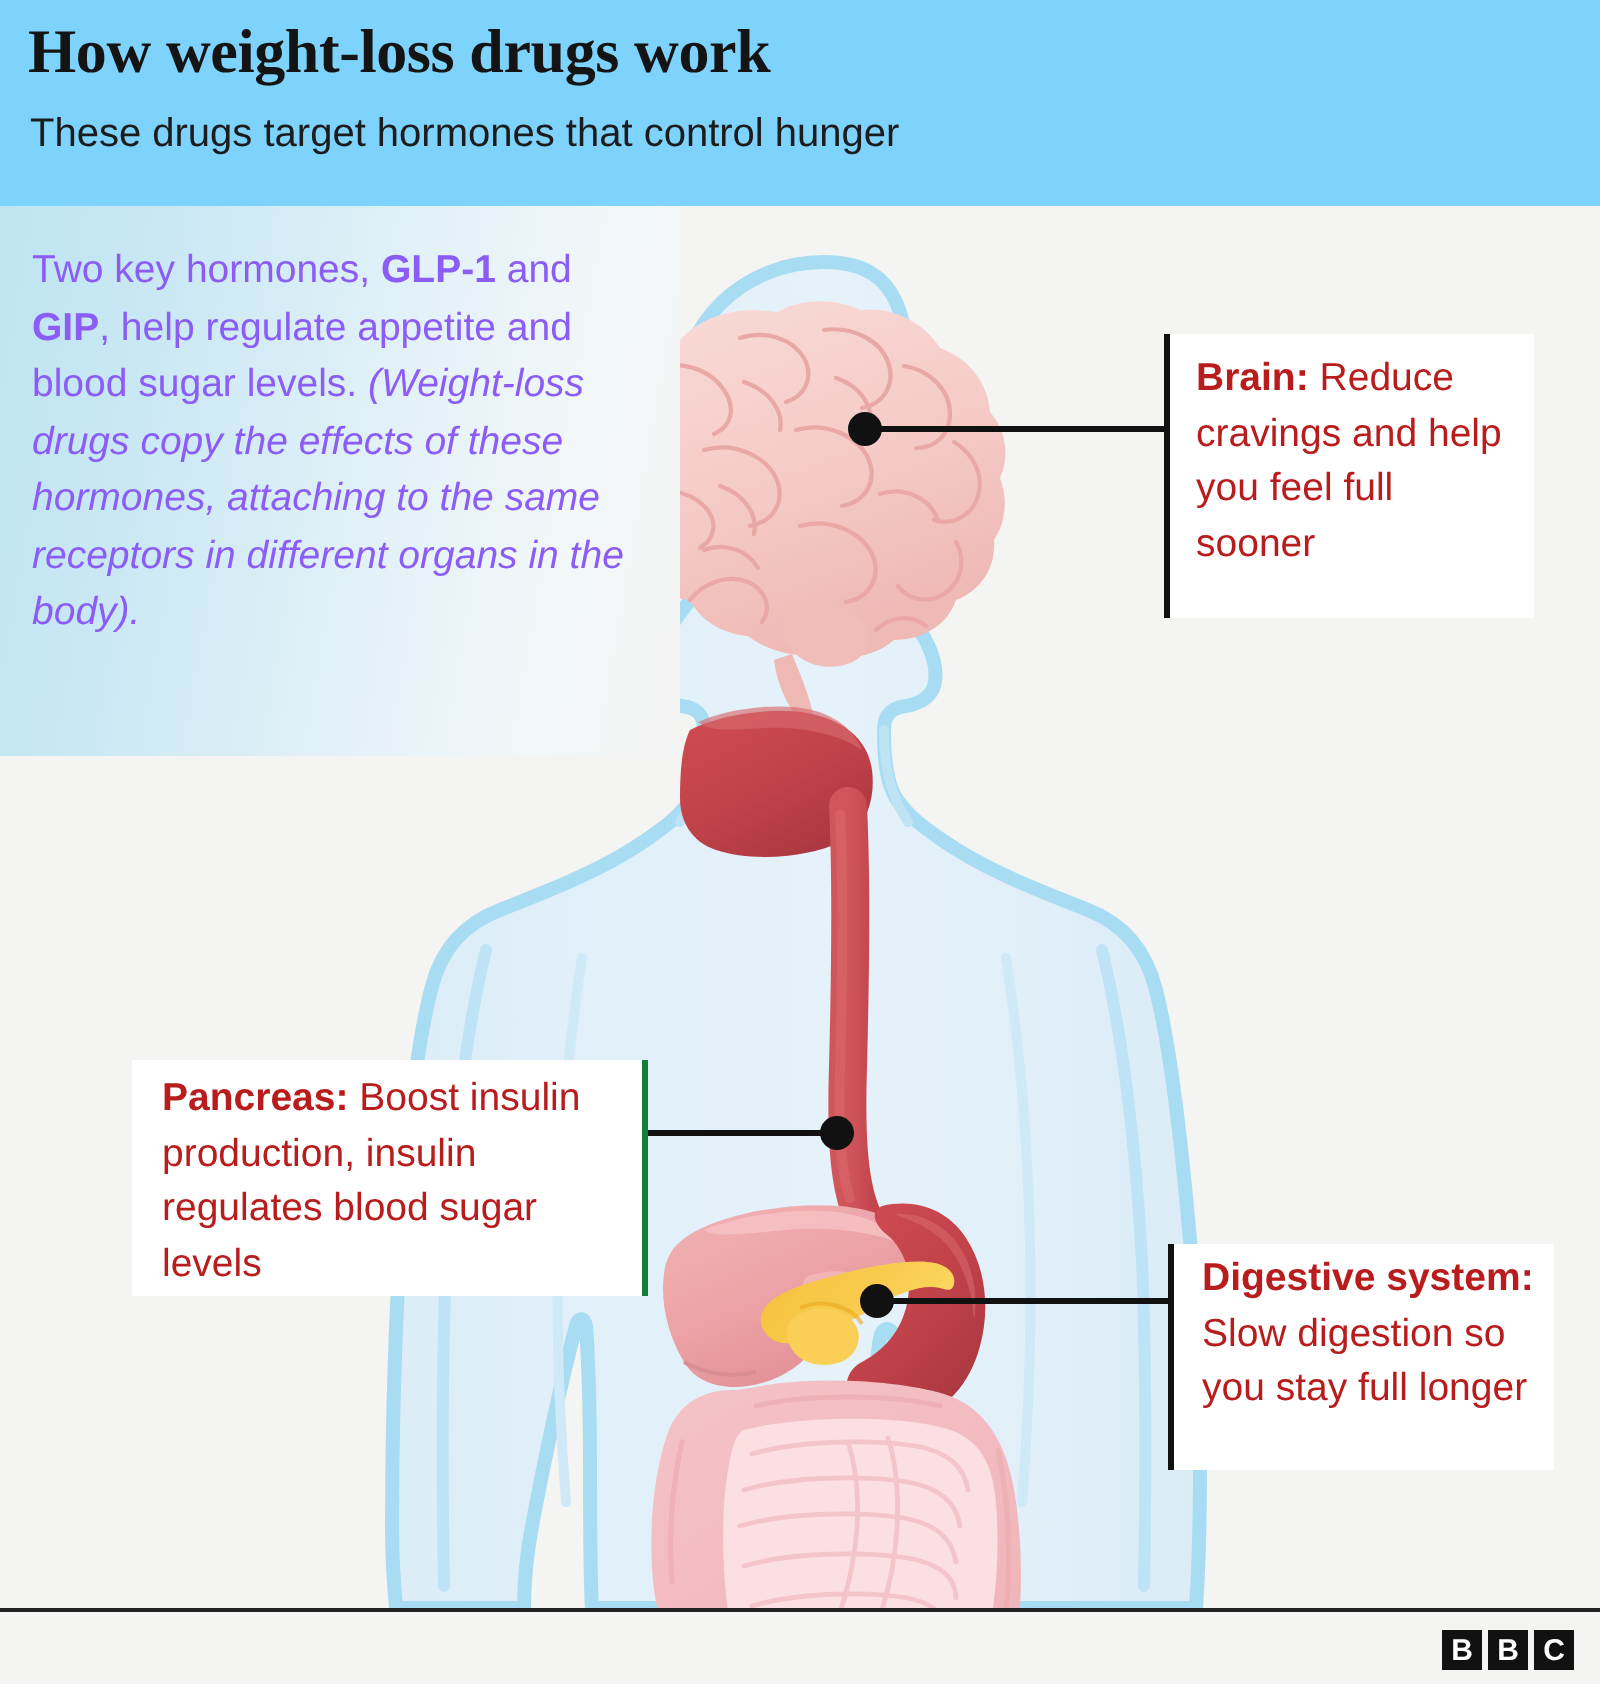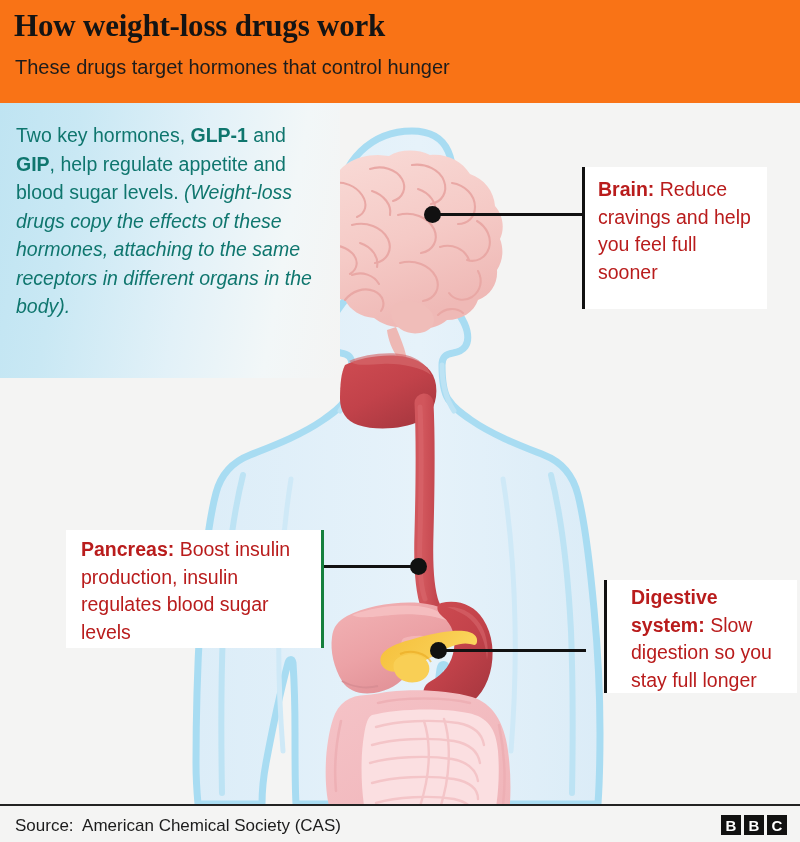--- a/index.html
+++ b/index.html
@@ -18,21 +18,21 @@
     background: #f4f4f3;
     overflow: hidden;
   }
 
   
   .header {
     position: absolute;
     left: 0; top: 0;
     width: 800px;
     height: 103px;
-    background: #f97316;
+    background: #7dd3fc;
     z-index: 30;
   }
   .title {
     position: absolute;
     left: 14px; top: 8px;
     font-family: "Liberation Serif", "DejaVu Serif", serif;
     font-size: 31px;
     font-weight: 700;
     color: #141414;
     letter-spacing: -0.2px;
@@ -68,21 +68,21 @@
     background: linear-gradient(100deg, #bfe4f2 0%, #c9e8f4 22%, #e2f1f8 55%, #f2f7f8 80%, #f4f4f3 100%);
     z-index: 12;
   }
   .intro-text {
     position: absolute;
     left: 16px; top: 121px;
     width: 300px;
     font-family: "Liberation Sans", sans-serif;
     font-size: 19.5px;
     line-height: 28.5px;
-    color: #0f766e;
+    color: #8b5cf6;
     z-index: 14;
   }
   .intro-text b { font-weight: 700; }
   .intro-text i { font-style: italic; }
 
   
   .callout {
     position: absolute;
     background: #ffffff;
     z-index: 20;
@@ -98,24 +98,23 @@
 
   .callout-left-rule  { border-left: 3px solid #111111; }
   .callout-right-rule { border-right: 3px solid #15803d; }
 
   #callout-brain {
     left: 582px; top: 167px;
     width: 185px; height: 142px;
     padding: 9px 10px 0 13px;
   }
   #callout-digestive {
-    left: 584px; top: 580px;
+    left: 584px; top: 622px;
     width: 193px; height: 113px;
-    padding: 4px 10px 0 24px;
-    margin-left: 20px;
+    padding: 4px 10px 0 14px;
   }
   #callout-pancreas {
     left: 66px; top: 530px;
     width: 258px; height: 118px;
     padding: 6px 12px 0 15px;
   }
 
   
   .leader {
     position: absolute;
@@ -458,24 +457,20 @@
 
   <div class="callout callout-right-rule" id="callout-pancreas">
     <div class="ctext"><b>Pancreas:</b><span> Boost insulin production, insulin regulates blood sugar levels</span></div>
   </div>
 
   <div class="callout callout-left-rule" id="callout-digestive">
     <div class="ctext"><b>Digestive system:</b><span> Slow digestion so you stay full longer</span></div>
   </div>
 
   <div class="footer">
-    <div class="source">
-      <span>Source:</span>&nbsp;
-      <span>American Chemical Society (CAS)</span>
-    </div>
     <div class="bbc-logo">
       <div class="bbc-block">B</div>
       <div class="bbc-block">B</div>
       <div class="bbc-block">C</div>
     </div>
   </div>
 
 </div>
 
 </body></html>

